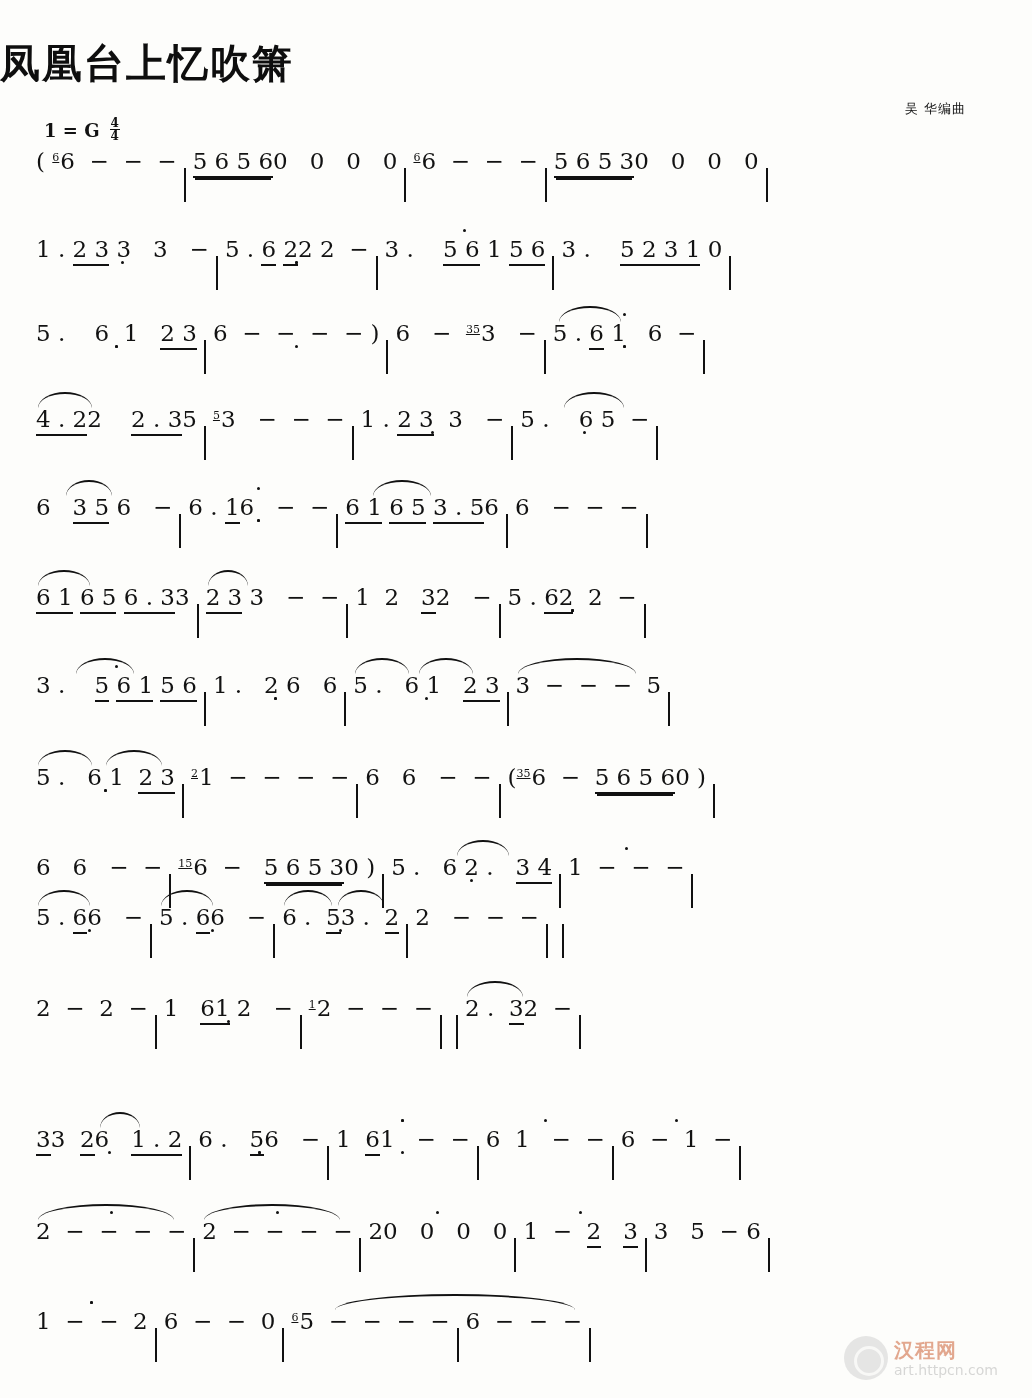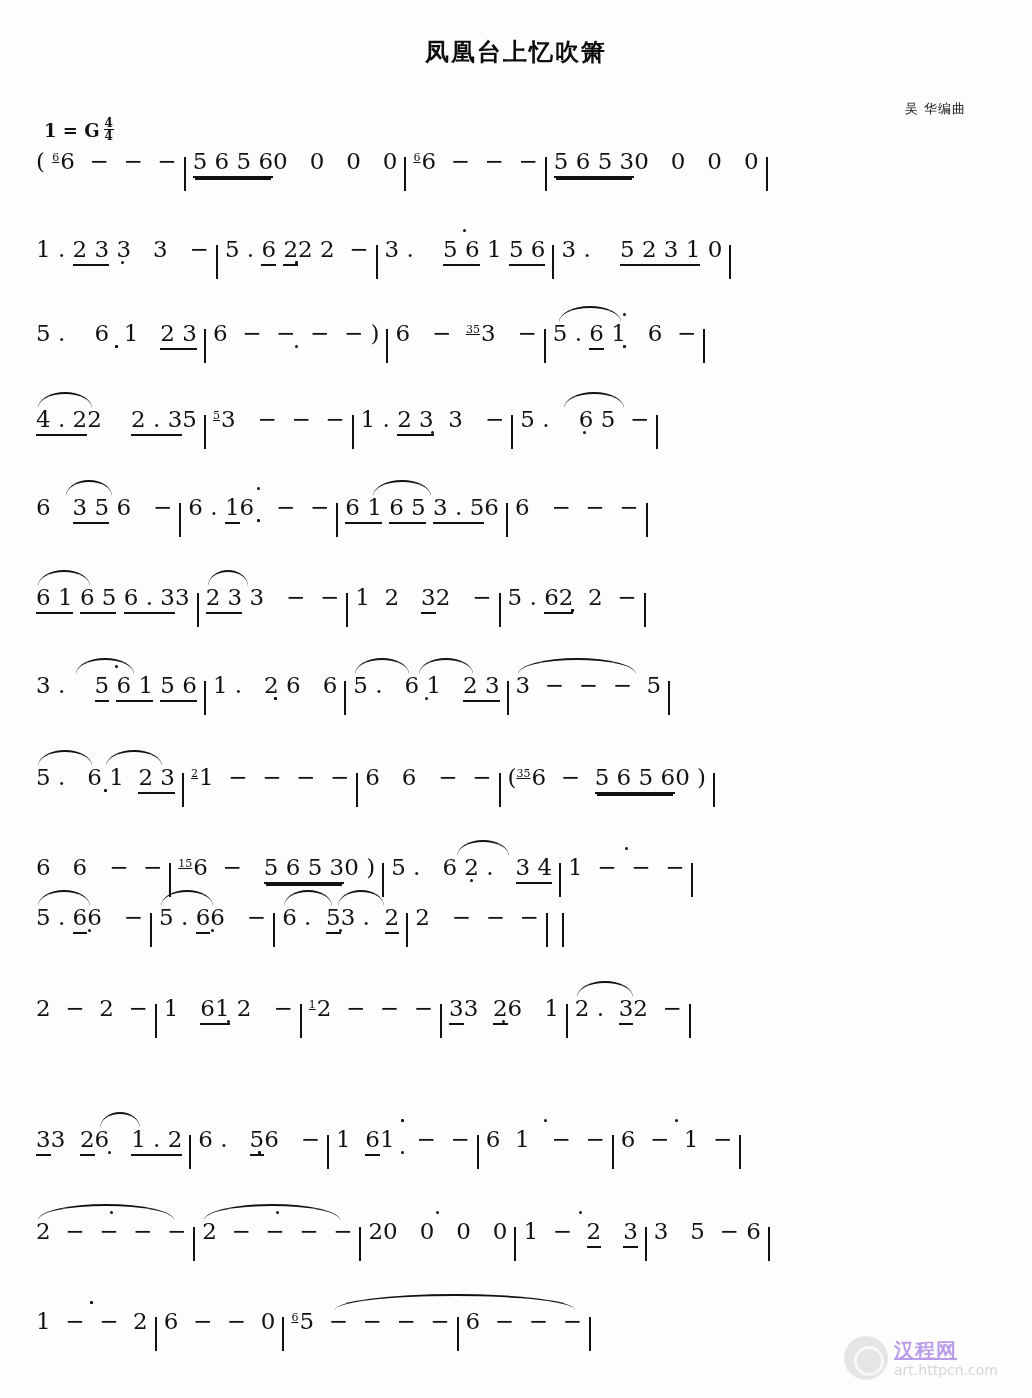--- a/index.html
+++ b/index.html
@@ -14,45 +14,45 @@
     background: #fdfdfb;
     overflow: hidden;
     font-family: "Liberation Serif", serif;
     color: #121212;
   }
   .title {
     position: absolute;
     top: 36px;
     left: 0;
     width: 100%;
-    text-align: center;
+    text-align: left;
     font-family: "DejaVu Sans", sans-serif;
     font-weight: bold;
-    font-size: 24px;
+    font-size: 40px;
     letter-spacing: 2px;
     color: #0e0e0e;
   }
   .composer {
     position: absolute;
     top: 100px;
     right: 66px;
     font-family: "DejaVu Sans", sans-serif;
     font-size: 13px;
     letter-spacing: 1px;
   }
   .keysig {
     position: absolute;
     top: 118px;
     left: 44px;
     font-family: "DejaVu Serif", serif;
     font-size: 18px;
     font-weight: bold;
     display: flex;
     align-items: center;
-    gap: 4px;
+    gap: 10px;
   }
   .keysig .frac {
     display: inline-block;
     font-size: 12px;
     line-height: 1;
     text-align: center;
     vertical-align: middle;
     position: relative;
     top: -1px;
   }
@@ -66,21 +66,21 @@
     padding: 0 1px;
   }
 
   
   .row {
     position: absolute;
     left: 36px;
     width: 962px;
     height: 62px;
     display: flex;
-    align-items: center;
+    align-items: flex-end;
   }
   .measure {
     position: relative;
     display: flex;
     align-items: flex-start;
     height: 100%;
   }
   .barline {
     display: inline-block;
     width: 2px;
@@ -159,21 +159,21 @@
     position: relative;
     flex: none;
   }
   .wm-circle::after{
     content:"";
     position:absolute; left:10px; top:10px;
     width:24px; height:24px;
     border-radius:50%;
     border:3px solid #f2f2f2;
   }
-  .wm-text { font-size: 20px; color: #6d28d9; font-weight: bold; letter-spacing: 1px; text-decoration: underline;}
+  .wm-text { font-size: 20px; color: #c2410c; font-weight: bold; letter-spacing: 1px;}
   .wm-sub  { font-size: 14px; color: #a8a8a8; }
   .wm-col { display:flex; flex-direction:column; line-height:1.2;}
 </style>
 </head>
 <body>
 
 <div class="page">
 
   <div class="title">凤凰台上忆吹箫</div>
   <div class="composer">吴 华编曲</div>
@@ -401,23 +401,20 @@
     </div>
     <span class="barline"></span>
     <div class="measure">
       <span class="note">1&nbsp;&nbsp; <span class="u1 ol">6</span><span class="u1">1</span> 2&nbsp;&nbsp; −</span>
     </div>
     <span class="barline"></span>
     <div class="measure">
       <span class="note"><span class="grace">1</span>2&nbsp; −&nbsp; −&nbsp; −</span>
     </div>
     <span class="barline"></span>
-    <div class="measure">
-      <span class="note"><span class="u1">3</span>3&nbsp; <span class="u1">2</span><span class="ol">6</span>&nbsp;&nbsp; 1</span>
-    </div>
     <span class="barline"></span>
     <div class="measure">
       <span class="slur" style="left:2px;width:56px;"></span>
       <span class="note">2 .&nbsp; <span class="u1">3</span>2&nbsp; −</span>
     </div>
     <span class="barline"></span>
   </div>
 
   <div class="row" style="top:1118px">
     <div class="measure">

